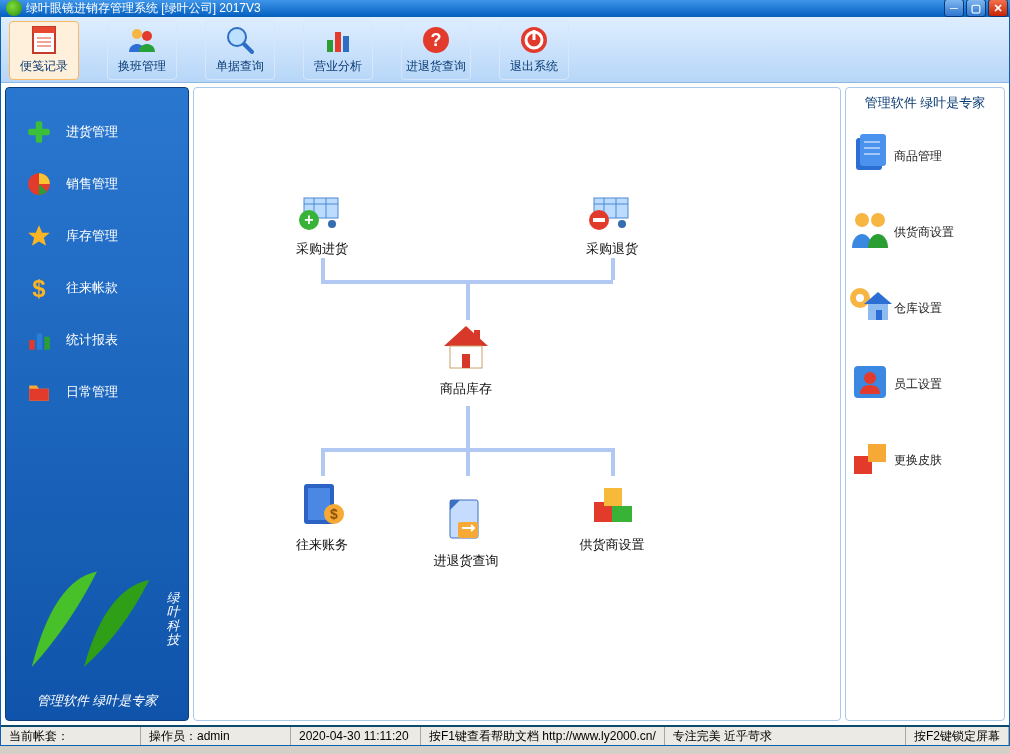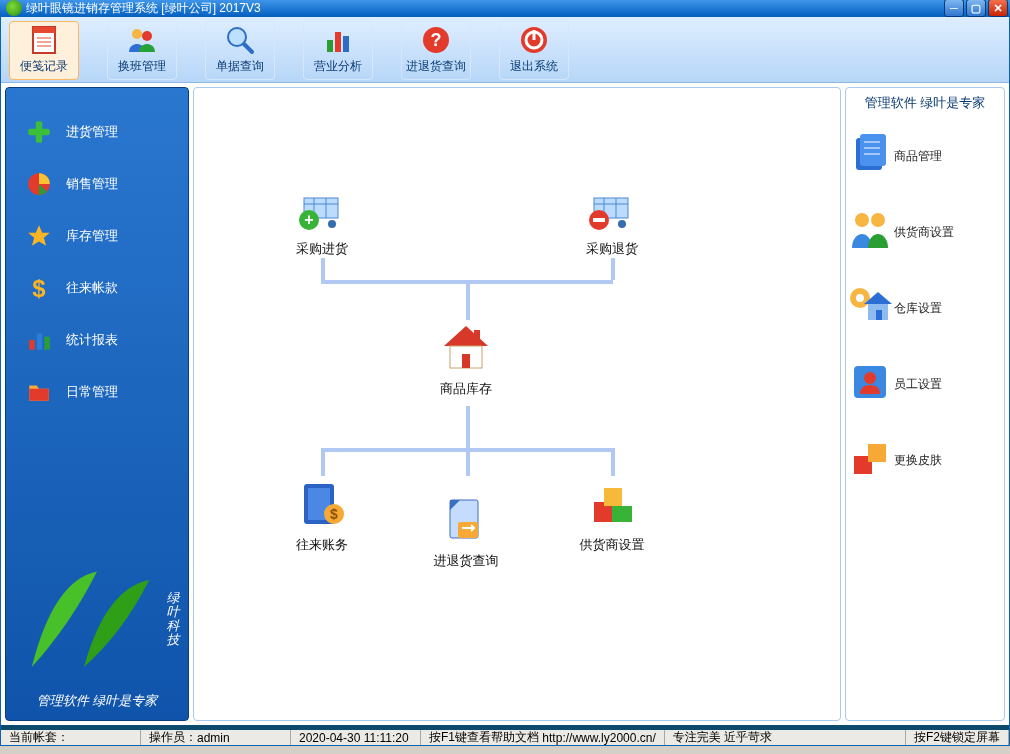--- a/index.html
+++ b/index.html
@@ -38,21 +38,21 @@
 .dnode .dicon { width: 56px; height: 56px; display: flex; align-items: center; justify-content: center; }
 .dnode .dlabel { margin-top: 4px; font-size: 13px; color: #111; }
 .connector { position: absolute; border: 2px solid #b0c8f2; }
 
 .rightpanel { width: 160px; border: 1px solid #a9c8ea; margin: 4px 4px 4px 2px; border-radius: 4px; background: #fff; }
 .rightpanel .header { text-align: center; font-size: 13px; color: #083a73; padding: 6px 0 4px; }
 .ritem { display: flex; flex-direction: row; align-items: center; padding: 14px 0; cursor: pointer; }
 .ritem .ricon { width: 48px; height: 48px; display: flex; align-items: center; justify-content: center; }
 .ritem .rlabel { margin-top: 4px; font-size: 12px; color: #222; }
 
-.statusbar { height: 20px; background: #eceae4; border-top: 5px solid #0c4a6e; display: flex; font-size: 12px; }
+.statusbar { height: 20px; background: #eceae4; border-top: 2px solid #0c4a6e; display: flex; font-size: 12px; }
 .statusbar .cell { border-right: 1px solid #a9a89c; padding: 2px 8px; display: flex; align-items: center; white-space: nowrap; }
 
 svg { width: 100%; height: 100%; }
 </style>
 </head>
 <body>
 
 <div class="titlebar">
   <div class="app-icon"></div>
   <div class="title">绿叶眼镜进销存管理系统 [绿叶公司] 2017V3</div>

